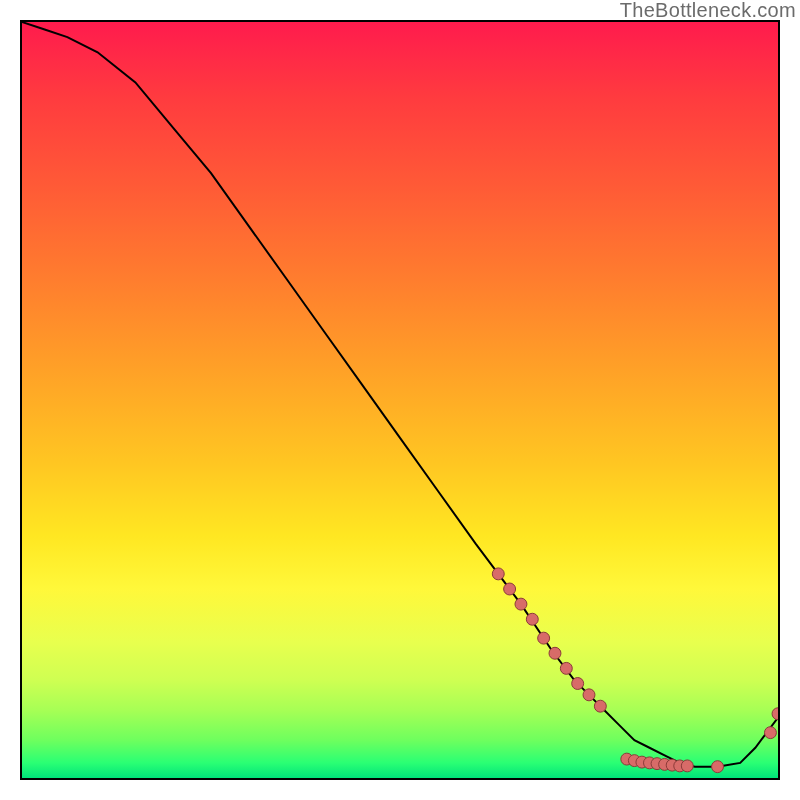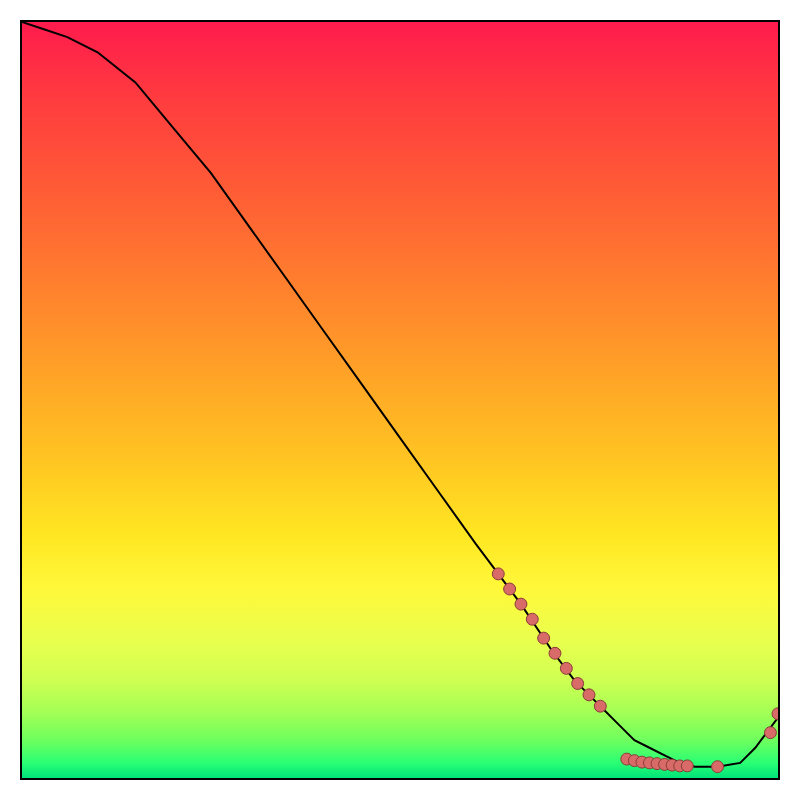--- a/index.html
+++ b/index.html
@@ -70,20 +70,21 @@
   .dot {
     fill: #d86b68;
     stroke: #8a3a38;
     stroke-width: 1;
   }
 </style>
 </head>
 <body>
 
 <div class="wrap">
+  <div class="watermark">TheBottleneck.com</div>
 
   <div class="plot">
     <div class="gradient"></div>
 
     <svg class="curve" viewBox="0 0 760 760" preserveAspectRatio="none">
       <path id="curve-path" fill="none" stroke="#000000" stroke-width="2" d="M0.00 0.00 L22.80 7.60 L45.60 15.20 L76.00 30.40 L114.00 60.80 L152.00 106.40 L190.00 152.00 L228.00 205.20 L266.00 258.40 L304.00 311.60 L342.00 364.80 L380.00 418.00 L418.00 471.20 L456.00 524.40 L478.80 554.80 L501.60 585.20 L532.00 630.80 L554.80 661.20 L570.00 676.40 L585.20 691.60 L600.40 706.80 L615.60 722.00 L630.80 729.60 L646.00 737.20 L661.20 744.80 L676.40 748.60 L699.20 748.60 L722.00 744.80 L737.20 729.60 L760.00 699.20"></path>
       <g id="markers-group">
           <circle cx="478.80" cy="554.80" r="6" class="dot" fill="#d86b68" stroke="#8a3a38"></circle>
           <circle cx="490.20" cy="570.00" r="6" class="dot" fill="#d86b68" stroke="#8a3a38"></circle>
           <circle cx="501.60" cy="585.20" r="6" class="dot" fill="#d86b68" stroke="#8a3a38"></circle>

